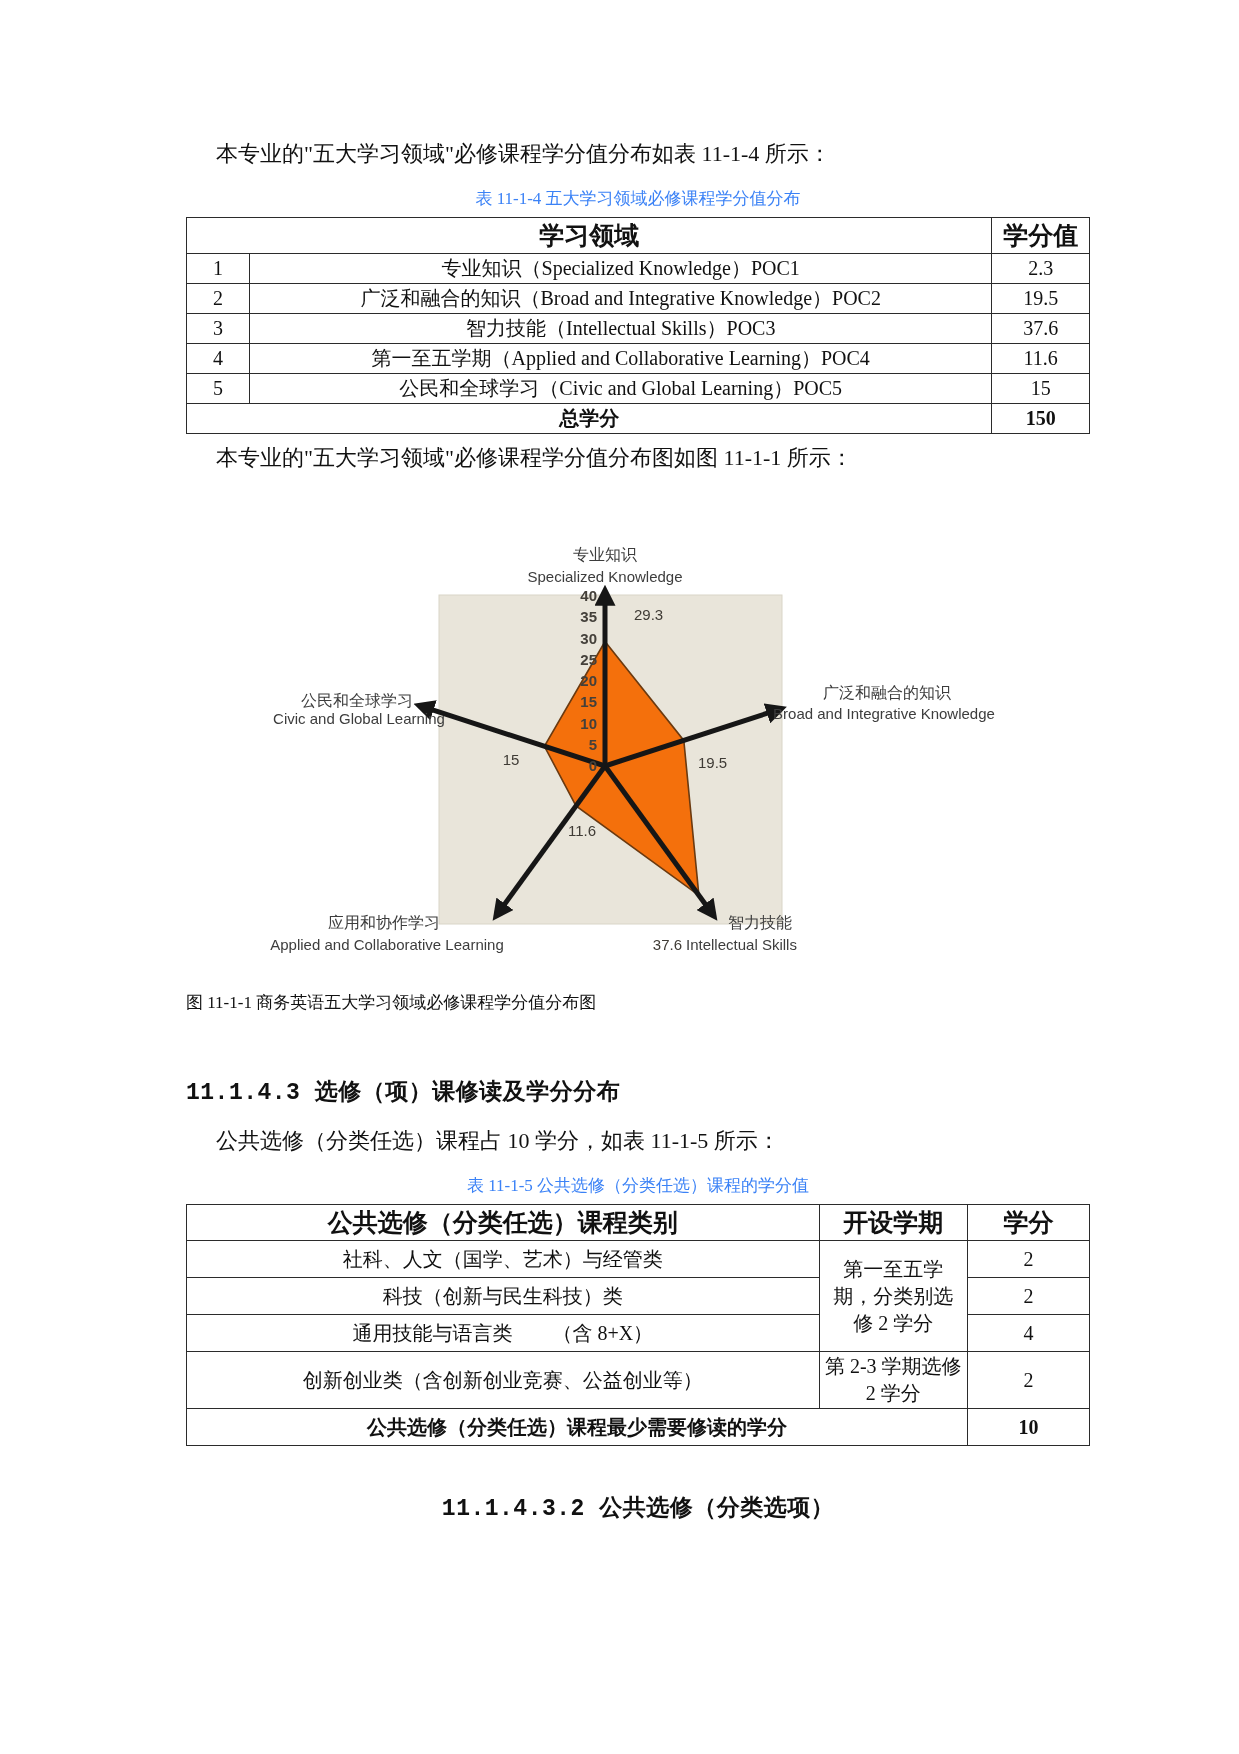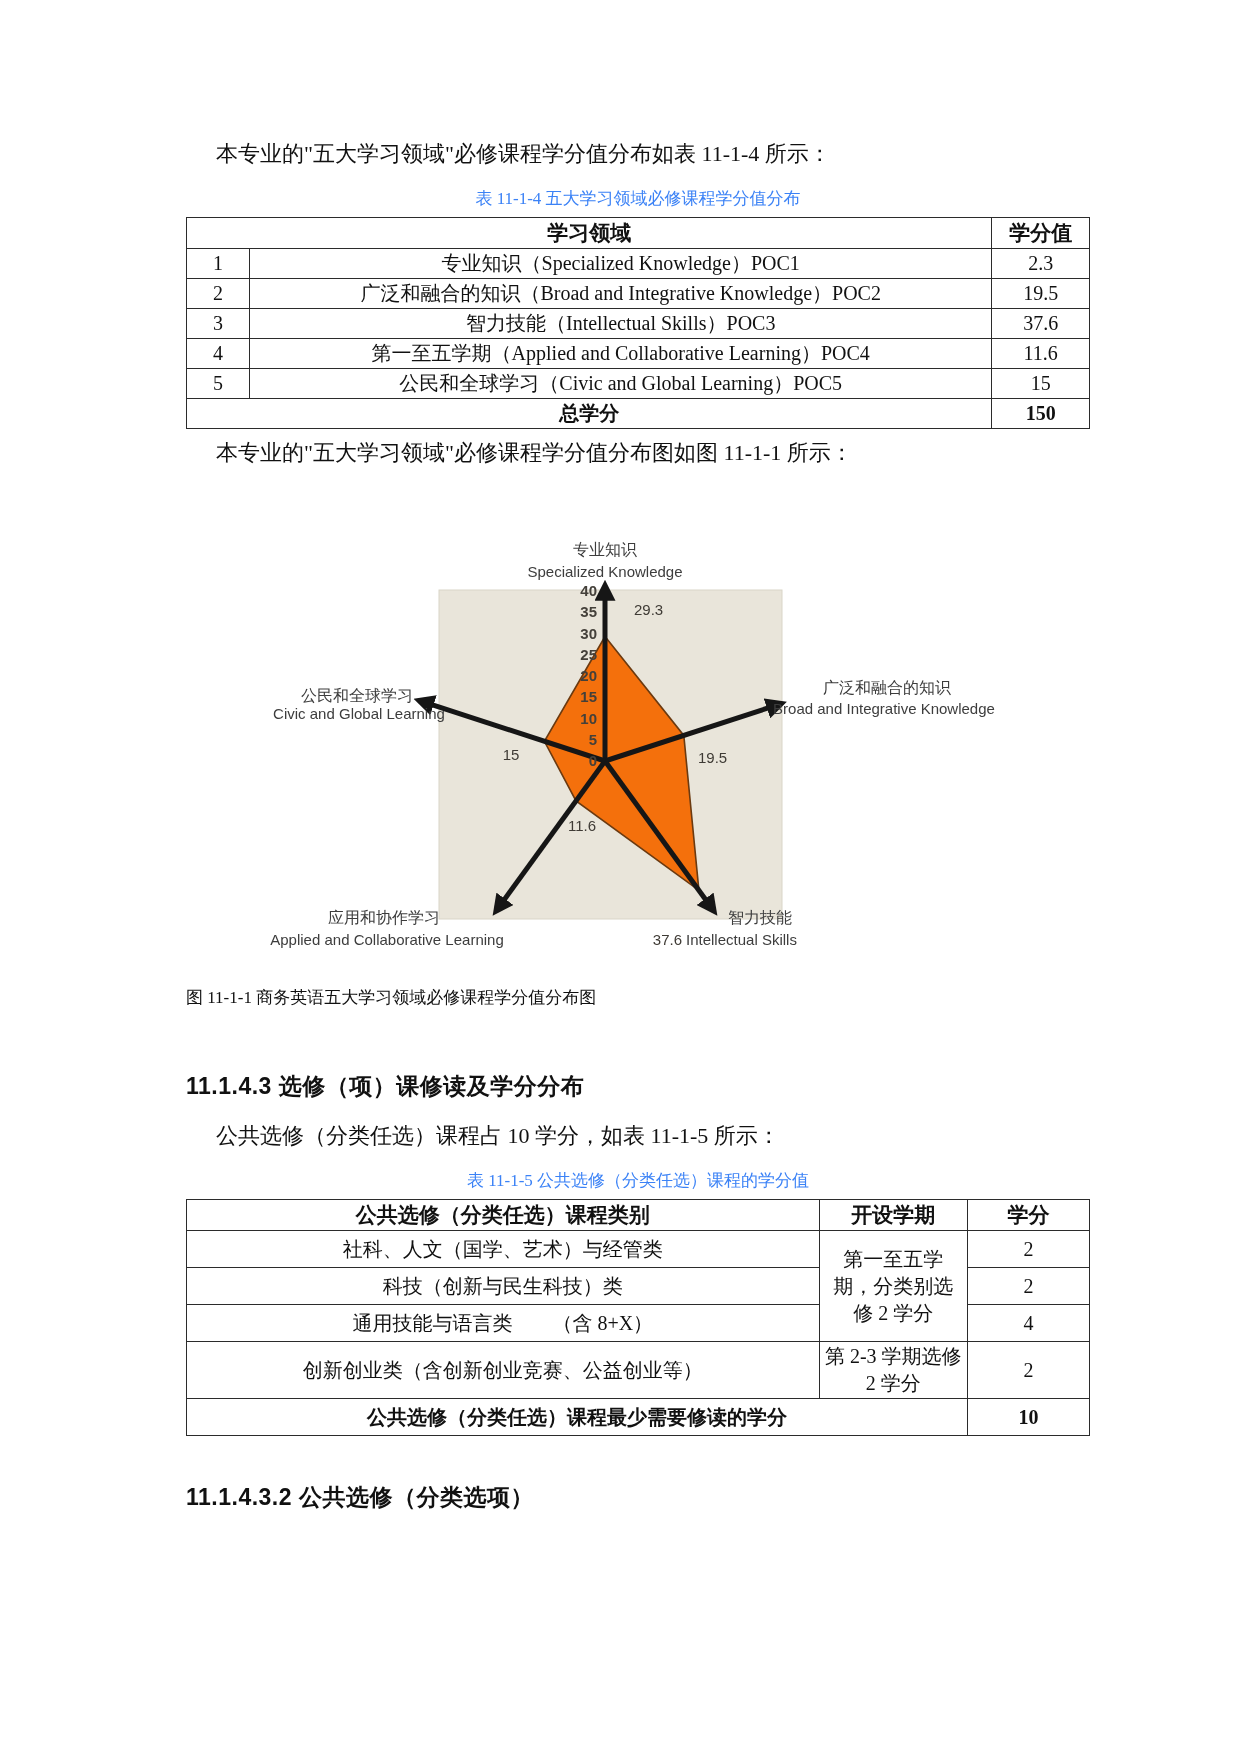--- a/index.html
+++ b/index.html
@@ -21,33 +21,33 @@
   }
   .fig-caption{ font-size:17px; margin-top:26px; }
   table{
     border-collapse:collapse; width:904px; margin-top:7px;
     font-size:20px; table-layout:fixed;
   }
   td,th{
     border:1px solid #2b2b2b; text-align:center; vertical-align:middle;
     padding:1px 4px; font-weight:normal; height:25px; overflow:hidden;
   }
-  th{ font-weight:bold; font-size:21px; }
+  th{ font-weight:bold; font-size:25px; }
   .bold{ font-weight:bold; }
   .t1-col-no{ width:62px; } .t1-col-area{ width:730px; } .t1-col-cred{ width:96px; }
   .t2-col-cat{ width:622px; } .t2-col-sem{ width:146px; } .t2-col-cred{ width:120px; }
   .t2 td{ height:34px; }
   .t2 .tall td{ height:33px; }
   .heading{
-    font-family:Liberation Sans, sans-serif; font-weight:bold;
+    font-family:Liberation Mono, monospace; font-weight:bold;
     font-size:23px; margin:0; letter-spacing:0.5px;
   }
   .h1{ margin-top:62px; }
   .h2{ margin-top:26px; }
-  .h3{ margin-top:46px; }
+  .h3{ margin-top:46px;text-align:center; }
   .chart-wrap{ position:relative; height:478px; margin-top:14px; }
   .chart-wrap svg{ position:absolute; left:44px; top:0;
     font-family:"Liberation Sans","DejaVu Sans",sans-serif; }
 </style>
 </head>
 <body>
 
 <div class="page">
   <div class="content">
 

